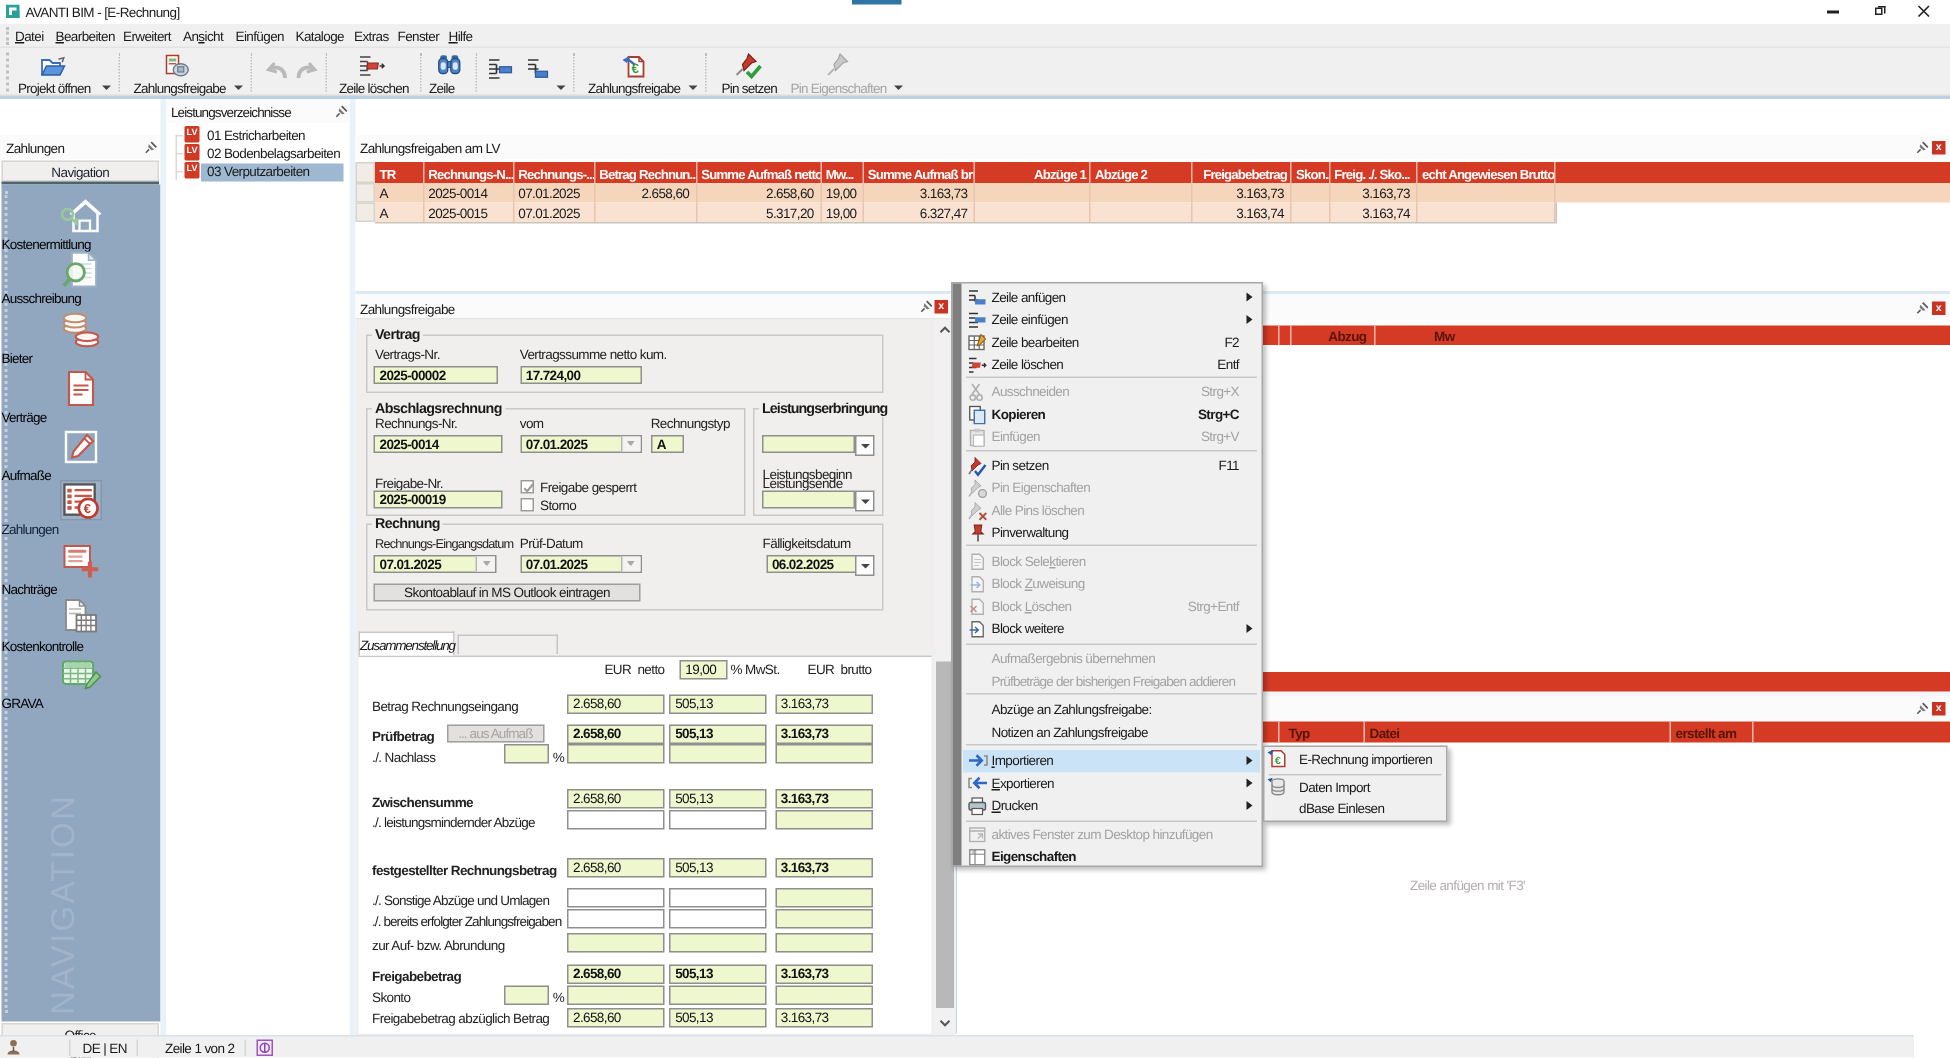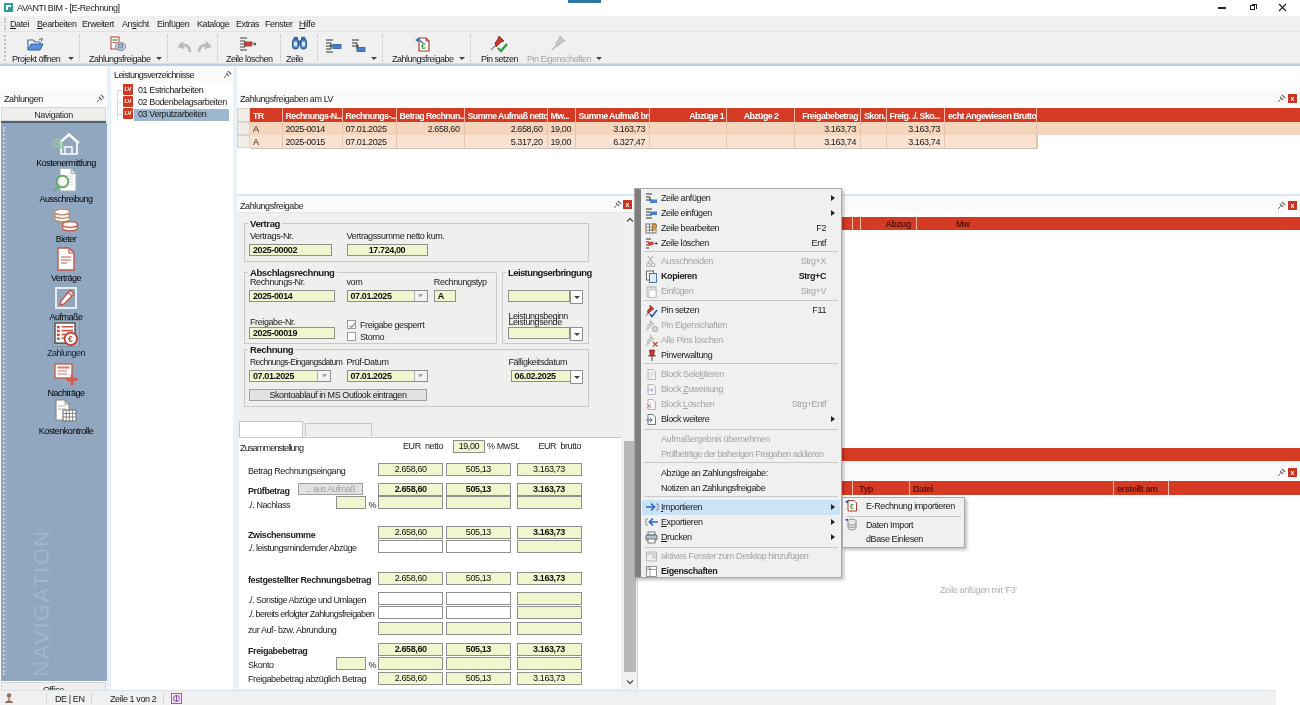--- a/index.html
+++ b/index.html
@@ -4,24 +4,24 @@
 <style>
 * { margin:0; padding:0; box-sizing:border-box; }
 html,body { width:1300px; height:705px; overflow:hidden; }
 body { font-family:"Liberation Sans", sans-serif; font-size:9px; letter-spacing:-0.4px; color:#1a1a1a; background:#fff; position:relative; }
 .abs { position:absolute; }
 .bold { font-weight:bold; }
 .gray { color:#9b9b9b; }
 
 .fld { position:absolute; background:#eef7cd; border:1px solid #8f8f8f; font-size:9px; line-height:11px; padding:0 3px; color:#111; }
 .fld.white { background:#fff; }
-.fld.right { text-align:center; }
+.fld.right { text-align:left; }
 .lbl { position:absolute; color:#222; white-space:nowrap; }
 svg { display:block; }
-.navitem { position:absolute; left:12px; width:106px; text-align:center; }
+.navitem { position:absolute; left:0; width:106px; text-align:left; }
 .navitem .nico { height:26px; display:flex; align-items:center; justify-content:center; position:relative; }
 .navlbl { margin-top:1px; color:#000; letter-spacing:-0.5px; }
 .lvrow { position:absolute; left:12px; height:12px; white-space:nowrap; }
 .lvicon { display:inline-block; width:10px; height:11px; background:#d03a24; color:#fff; font-size:6px; font-weight:bold; text-align:center; line-height:11px; letter-spacing:0; vertical-align:top; border-radius:1px; }
 .lvtxt { display:inline-block; margin-left:3px; line-height:12px; padding:0 2px; }
 .thdr { display:flex; background:#d43a24; color:#fff; font-weight:bold; width:1050px; }
 .thdr > div { border-right:1px solid #f5b8a8; padding:2.5px 2px 0 3px; overflow:hidden; white-space:nowrap; letter-spacing:-0.55px; font-size:8.8px; }
 .thdr > div.num, .trow > div.num { text-align:right; }
 .trow { display:flex; width:1050px; }
 .trow > div { border-right:1px solid #e7c4ad; padding:1.5px 4px 0 3px; overflow:hidden; white-space:nowrap; }
@@ -283,20 +283,31 @@
           <svg width="26" height="26" viewBox="0 0 26 26">
             <path d="M3 1 L12 1 L16 5 L16 21 L3 21 Z" fill="#fff" stroke="#8a8a8a" stroke-width="1.2"></path>
             <path d="M12 1 L12 5 L16 5" fill="none" stroke="#8a8a8a" stroke-width="1"></path>
             <path d="M5 7 L13 7 M5 10 L13 10" stroke="#b5b5b5" stroke-width="1"></path>
             <rect x="10" y="11" width="13" height="11" fill="#fff" stroke="#7a7a7a" stroke-width="1.2"></rect>
             <path d="M10 14.5 L23 14.5 M10 18 L23 18 M13.2 11 L13.2 22 M16.4 11 L16.4 22 M19.6 11 L19.6 22" stroke="#7a7a7a" stroke-width="0.9"></path>
           </svg>
         </div>
       <div class="navlbl">Kostenkontrolle</div>
     </div>
+    <div class="navitem" style="top:314px;">
+      <div class="nico">
+          <svg width="28" height="24" viewBox="0 0 28 24">
+            <rect x="2" y="3" width="20" height="15" rx="2" fill="#eaf5ea" stroke="#5da865" stroke-width="1.3"></rect>
+            <path d="M2 7.5 L22 7.5 M2 11 L22 11 M2 14.5 L22 14.5 M7 3 L7 18 M12 3 L12 18 M17 3 L17 18" stroke="#7cb983" stroke-width="1"></path>
+            <rect x="3" y="4" width="18" height="3" fill="#a8d4ad"></rect>
+            <path d="M24 10 L27 13 L20 20 L17 21 L18 18 Z" fill="#8ecb8e" stroke="#4c9355" stroke-width="1"></path>
+          </svg>
+        </div>
+      <div class="navlbl">GRAVA</div>
+    </div>
     <div class="abs" style="left:-79px;top:467px;width:240px;text-align:center;font-size:22px;color:#a2b4c9;letter-spacing:1.5px;transform:rotate(-90deg);transform-origin:center;">NAVIGATION</div>
   </div>
 
   <div class="abs" style="left:1px;top:592px;width:105px;height:14px;background:#f0efed;border:1px solid #d6d6d6;text-align:center;">
       <div style="margin-top:2px;">Office</div>
     </div>
   <div class="abs" style="left:1px;top:607px;width:105px;height:14px;background:#f0efed;border:1px solid #d6d6d6;text-align:center;">
       <div style="margin-top:2px;">BIM</div>
     </div>
 </div>
@@ -337,21 +348,21 @@
 
   <div class="abs thdr" style="left:13px;top:18px;height:14px;">
     <div style="width:32.5px;">TR</div>
     <div style="width:60px;">Rechnungs-N...</div>
     <div style="width:54px;">Rechnungs-...</div>
     <div style="width:68px;">Betrag Rechnun...</div>
     <div style="width:83px;">Summe Aufmaß netto</div>
     <div style="width:28px;">Mw...</div>
     <div style="width:74.5px;">Summe Aufmaß brutt...</div>
     <div style="width:77px;text-align:right;">Abzüge 1</div>
-    <div style="width:68px;text-align:center;">Abzüge 2</div>
+    <div style="width:68px;text-align:left;">Abzüge 2</div>
     <div style="width:66px;text-align:right;">Freigabebetrag</div>
     <div style="width:25.5px;">Skon...</div>
     <div style="width:58.5px;">Freig. ./. Sko...</div>
     <div style="width:92px;">echt Angewiesen Brutto</div>
     <div style="flex:1;border-right:none;"></div>
   </div>
   <div class="abs" style="left:0;top:18px;width:13px;height:14px;background:#f0ede6;border:1px solid #d8d4cc;"></div>
 
   <div class="abs" style="left:0;top:32px;width:13px;height:13px;background:#f0ede6;border:1px solid #d8d4cc;"></div>
   <div class="abs trow" style="left:13px;top:32px;height:13px;background:#f5d6bd;">
@@ -499,21 +510,21 @@
   <div class="fld bold" style="left:109.5px;top:174.2px;width:81px;height:12px;">07.01.2025<div class="ddbtn gray">
         <span></span>
       </div></div>
   <div class="fld bold" style="left:273.6px;top:174.2px;width:60px;height:12px;">06.02.2025</div>
   <div class="abs combtn" style="left:333.3px;top:174.2px;">
       <span></span>
     </div>
   <div class="abs btn" style="left:12px;top:193.2px;width:178px;height:12px;">Skontoablauf in MS Outlook eintragen</div>
 
   <div class="abs" style="left:2px;top:224.5px;width:64px;height:16px;background:#fff;border:1px solid #c6c6c6;border-bottom:none;z-index:2;text-align:center;">
-      <div style="margin-top:21px;letter-spacing:-0.8px;">Zusammenstellung</div>
+      <div style="margin-top:3px;letter-spacing:-0.8px;font-style:italic;">Zusammenstellung</div>
     </div>
   <div class="abs" style="left:68px;top:226.8px;width:67px;height:13px;background:#f0efed;border:1px solid #c6c6c6;border-bottom:none;text-align:center;">
       <div style="margin-top:14px;letter-spacing:-0.8px;">Mängelansprüche</div>
     </div>
 
   <div class="abs" style="left:2px;top:240.5px;width:382px;height:252px;background:#fff;border-top:1px solid #c6c6c6;"></div>
 
   <div class="lbl" style="left:141px;top:245px;width:65px;text-align:right;">EUR&nbsp; netto</div>
   <div class="fld right" style="left:215.9px;top:243.8px;width:32px;height:13px;">19,00</div>
   <div class="lbl" style="left:250px;top:245px;">% MwSt.</div>

